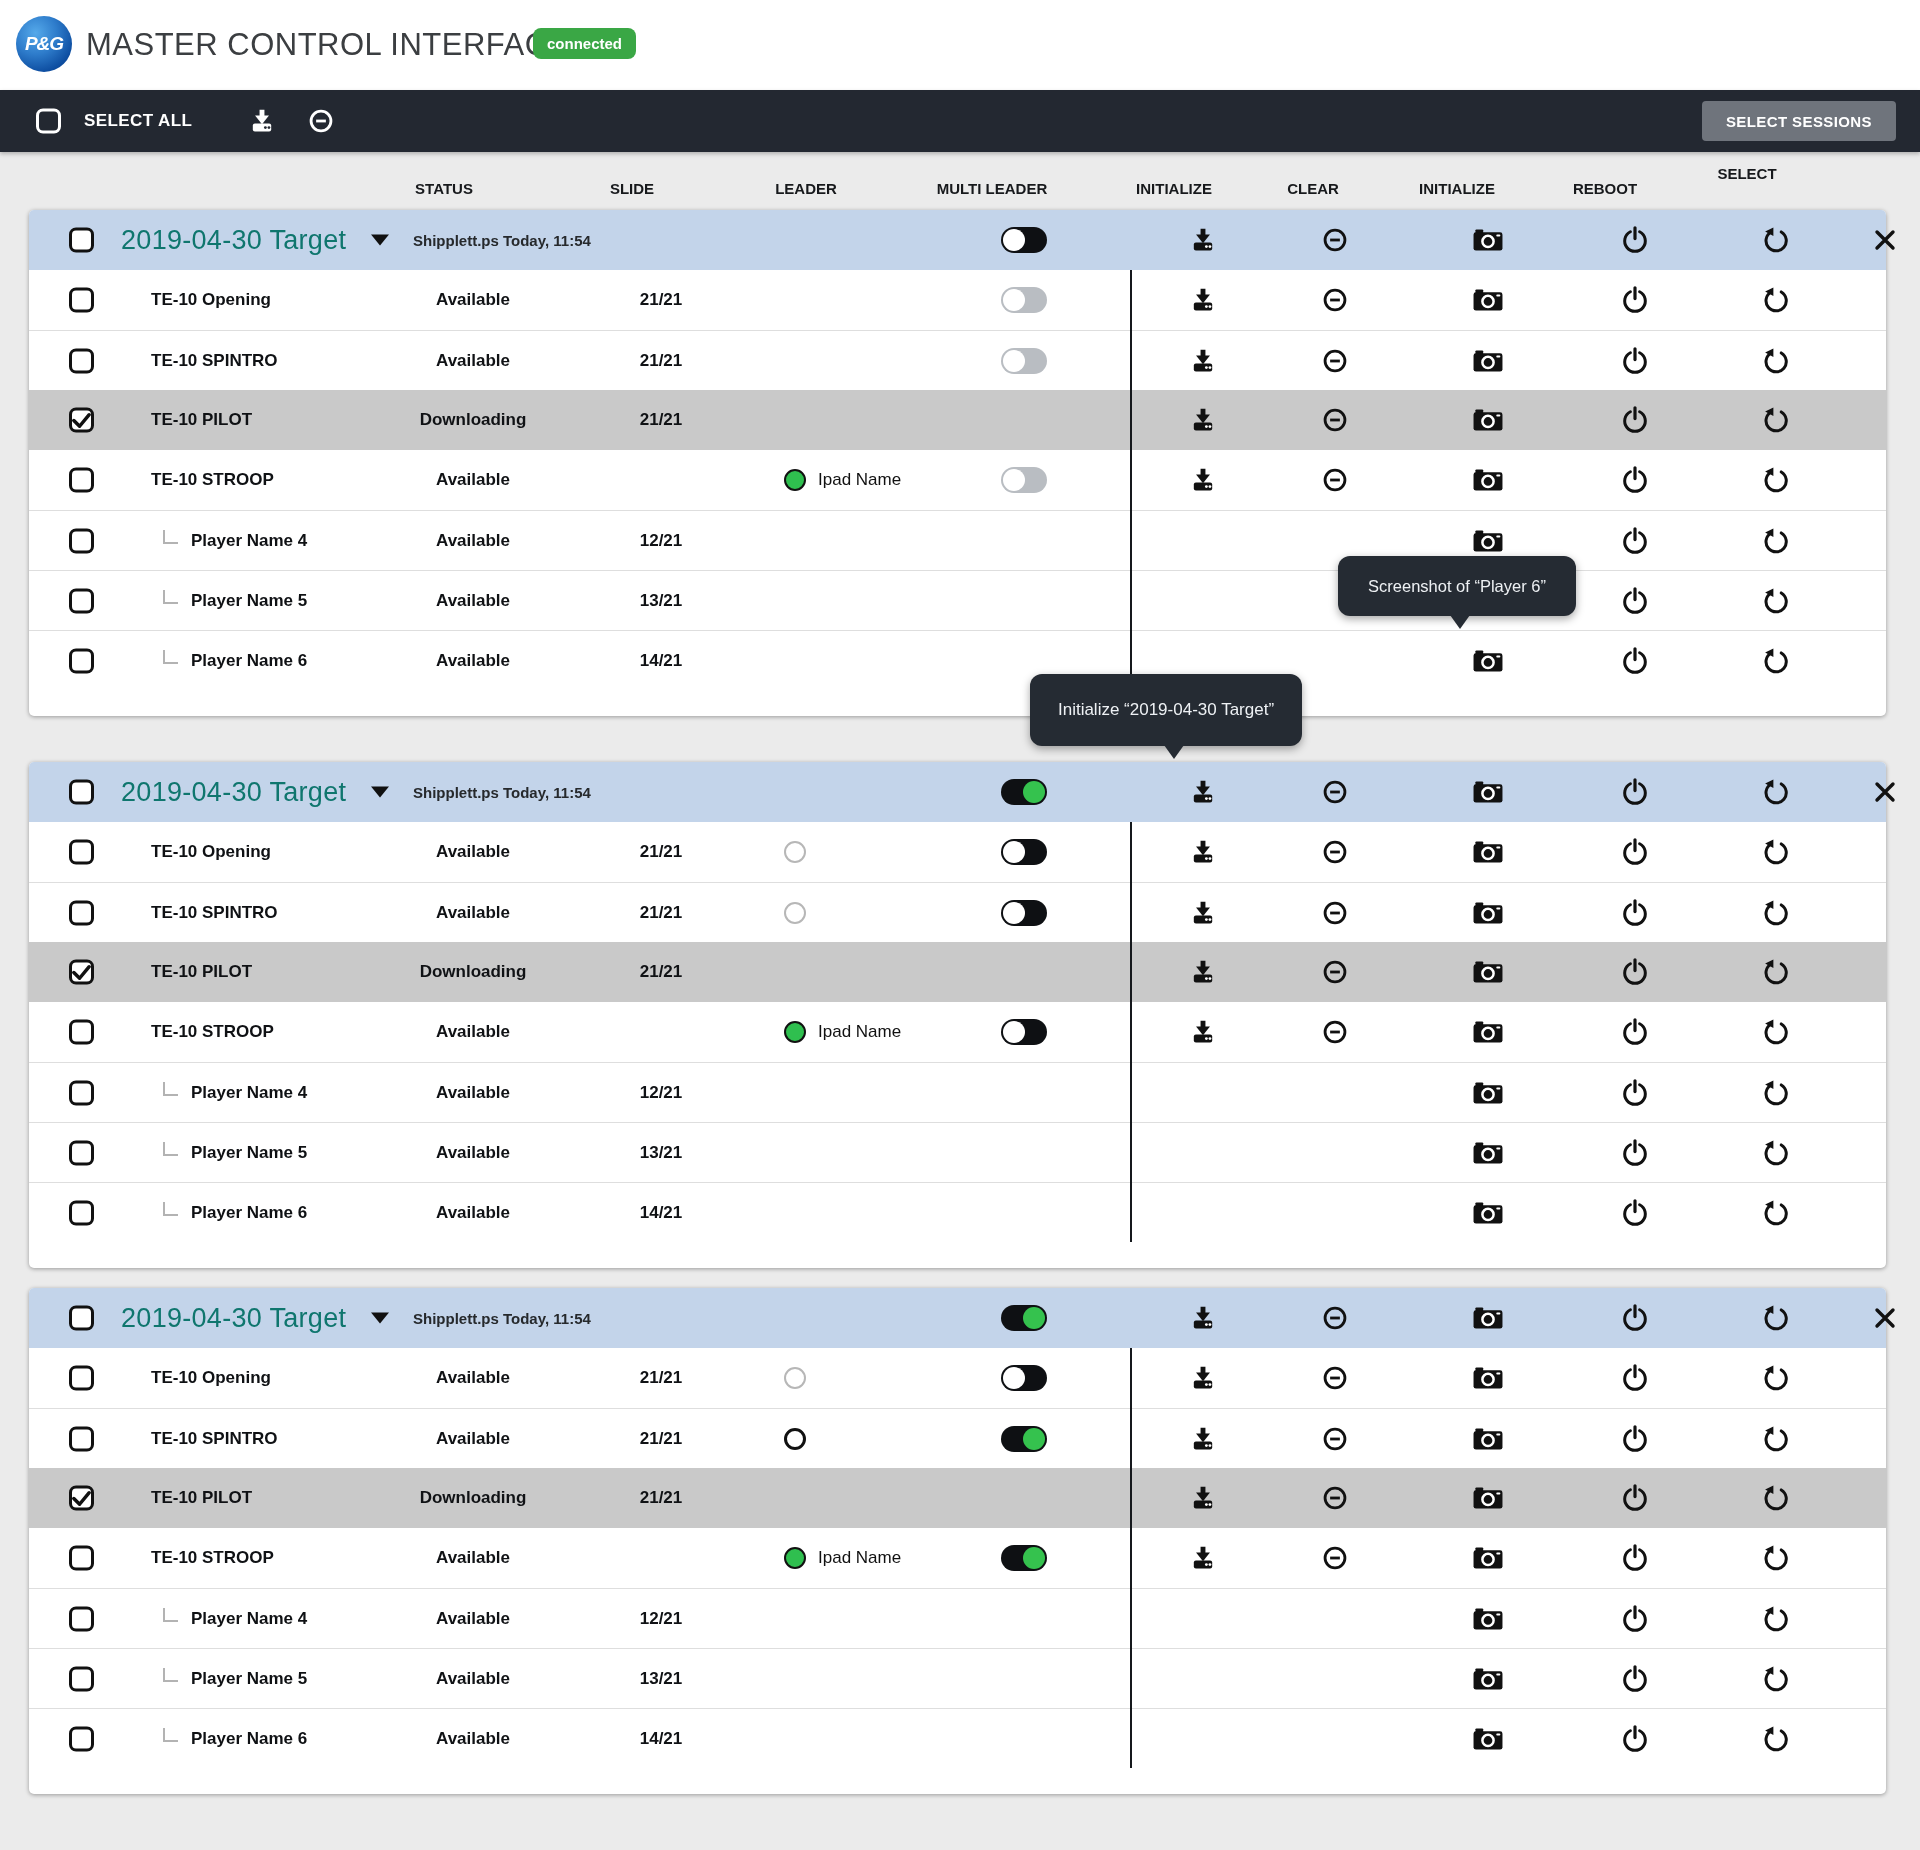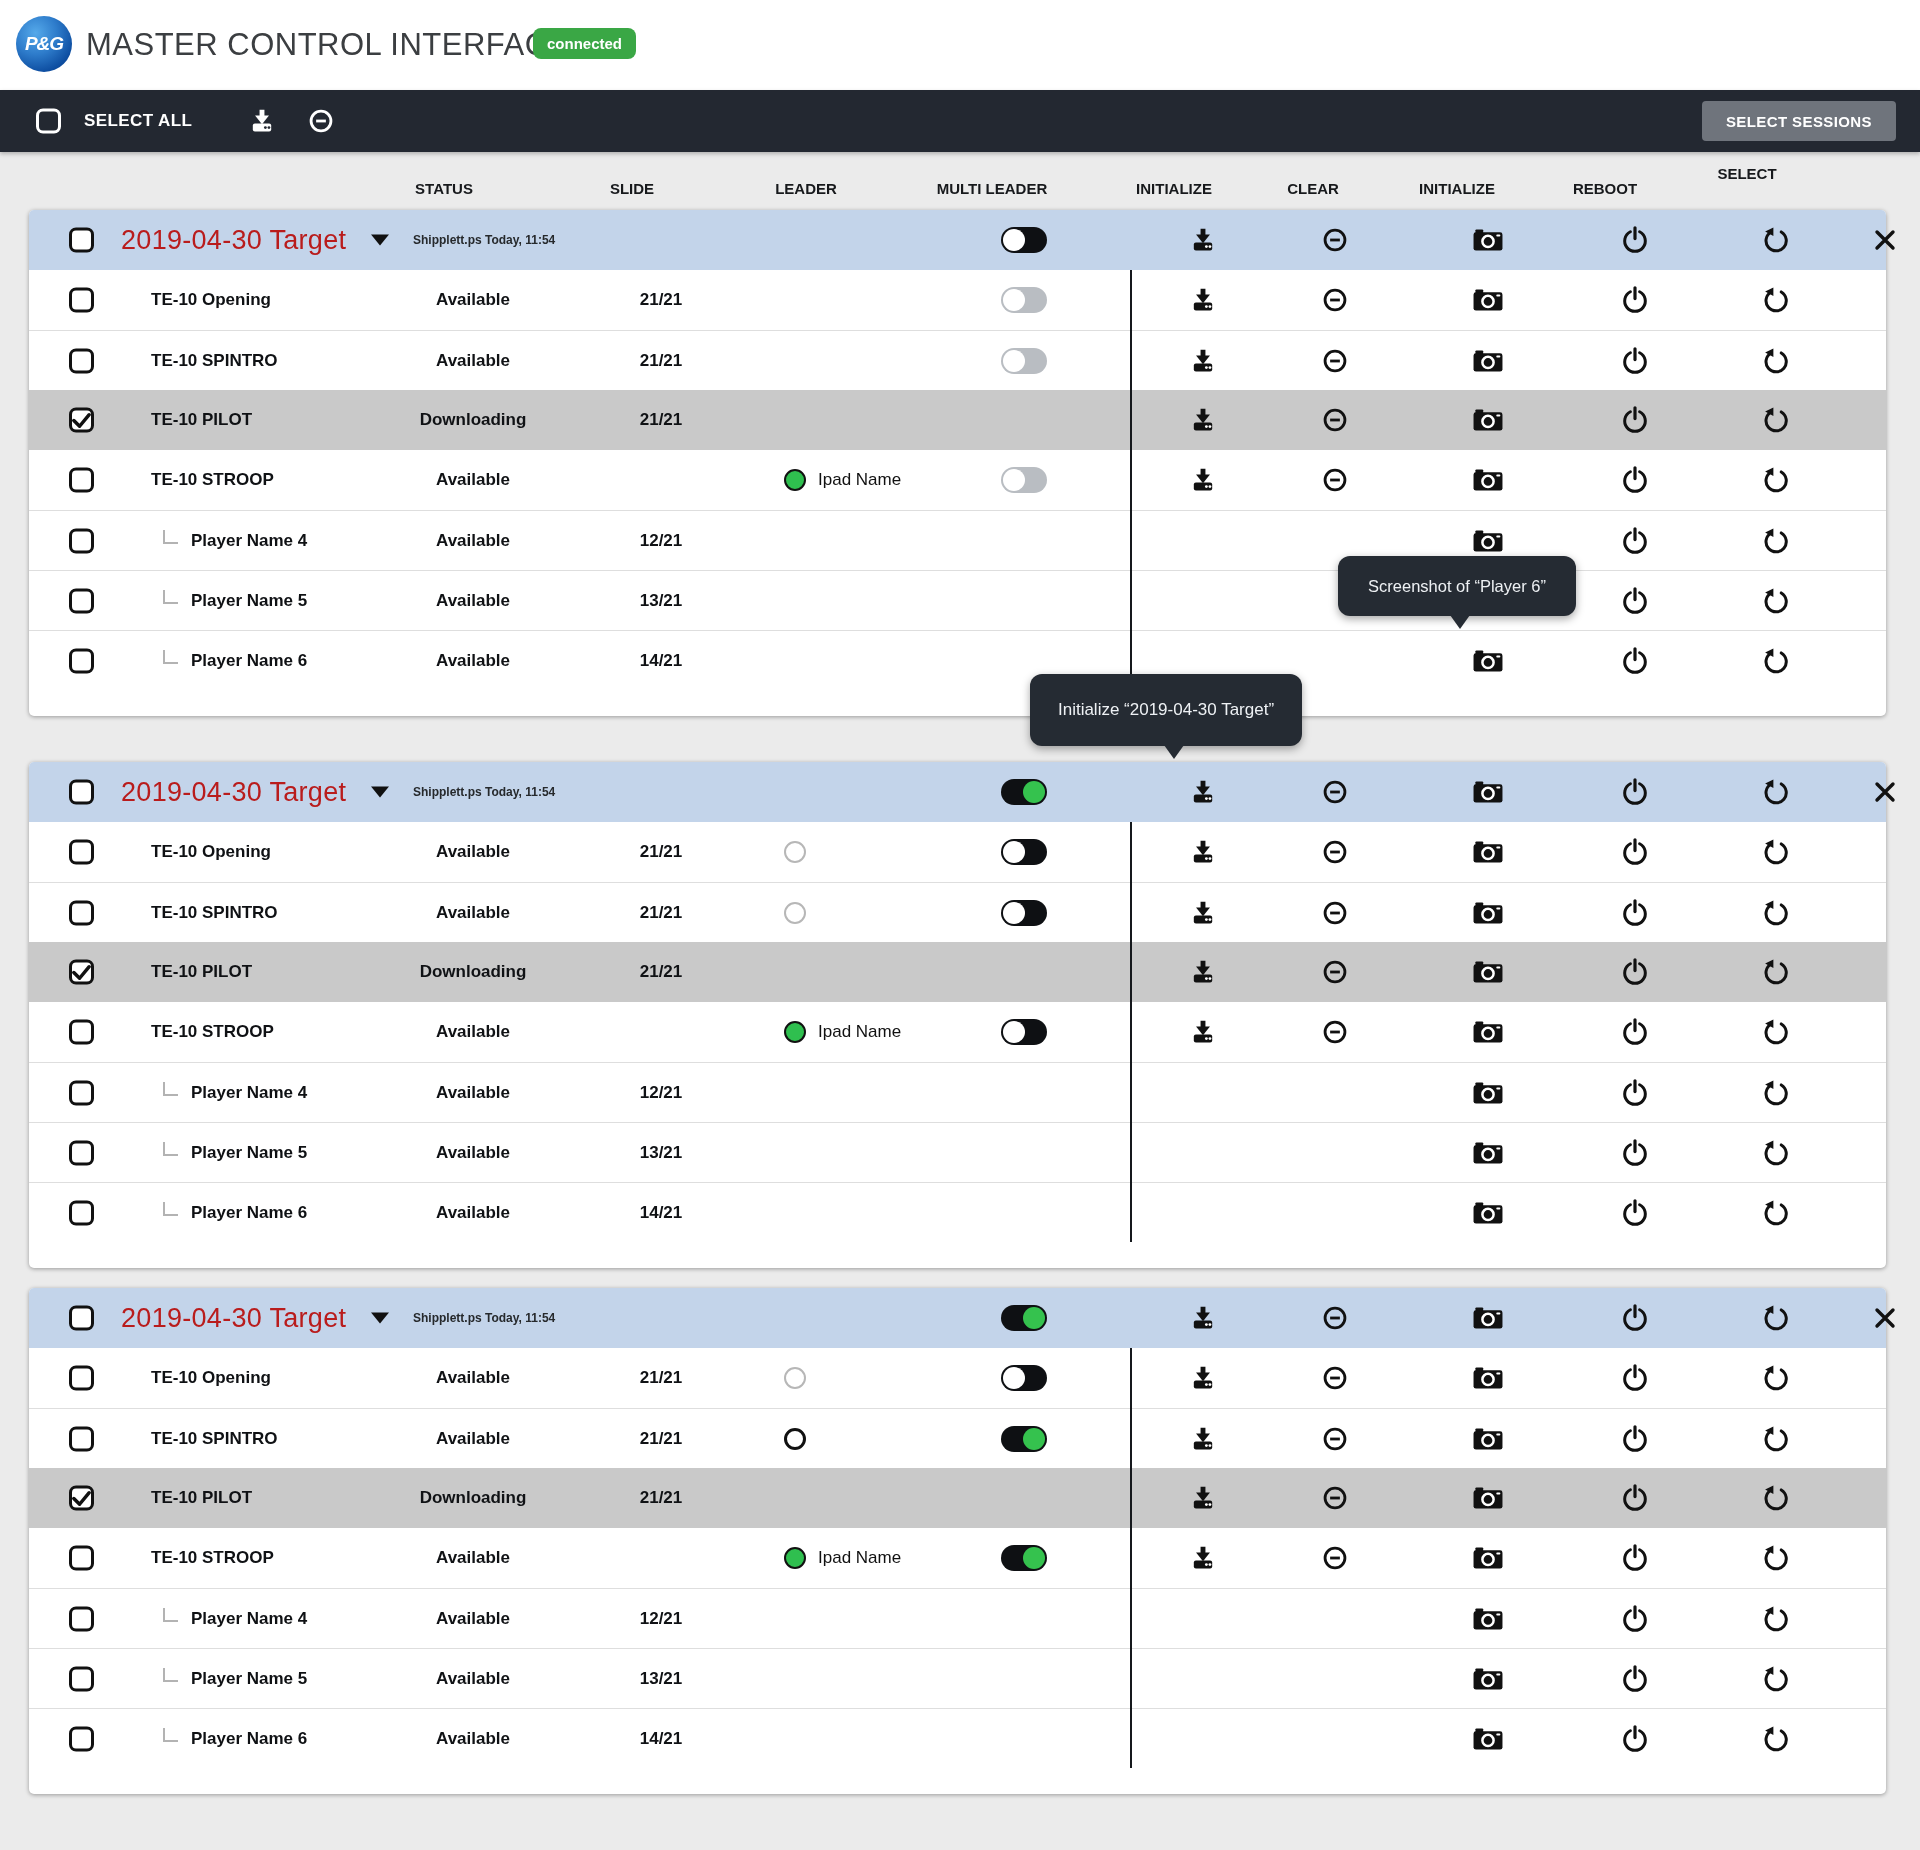--- a/index.html
+++ b/index.html
@@ -41,22 +41,22 @@
   .row.bt{border-top:1px solid #dedede;}
   .row.sel{background:#c9c9c9;}
   .vline{position:absolute;left:1101px;top:60px;width:2px;height:420px;background:#15181c;}
 
   .cb{position:absolute;left:40px;top:50%;transform:translateY(-50%);width:25px;height:25px;border:3px solid #111;
       border-radius:7px;background:#fff;box-sizing:border-box;line-height:0;cursor:pointer;}
   .cb.dark{border-color:#fff;background:transparent;}
   .cb svg{width:25px;height:25px;margin:-3px 0 0 -3px;}
 
   .gtitle{position:absolute;left:92px;top:50%;transform:translateY(-50%);font-size:27px;font-weight:500;
-          color:#b91c1c;letter-spacing:.3px;white-space:nowrap;}
-  .gsub{position:absolute;left:384px;top:50%;transform:translateY(-50%);font-size:12px;font-weight:600;color:#26292c;}
+          color:#0f766e;letter-spacing:.3px;white-space:nowrap;}
+  .gsub{position:absolute;left:384px;top:50%;transform:translateY(-50%);font-size:15px;font-weight:600;color:#26292c;}
   .caret{position:absolute;left:342px;top:50%;transform:translateY(-50%);width:0;height:0;
          border:9px solid transparent;border-top:11px solid #111;border-bottom:0;cursor:pointer;}
 
   .rname{position:absolute;left:122px;top:50%;transform:translateY(-50%);font-size:17px;font-weight:bold;color:#0f1114;white-space:nowrap;}
   .rname.ind{left:162px;}
   .branch{position:absolute;left:134px;top:19px;width:13px;height:12px;border-left:2.5px solid #b3b3b3;
           border-bottom:2.5px solid #b3b3b3;}
 
   .cell{position:absolute;top:50%;transform:translate(-50%,-50%);font-size:17px;color:#101215;white-space:nowrap;}
   .cell.st{left:444px;font-weight:600;}

